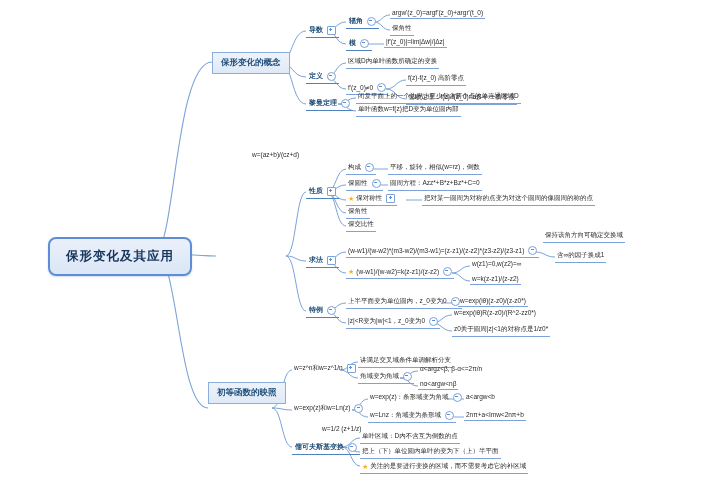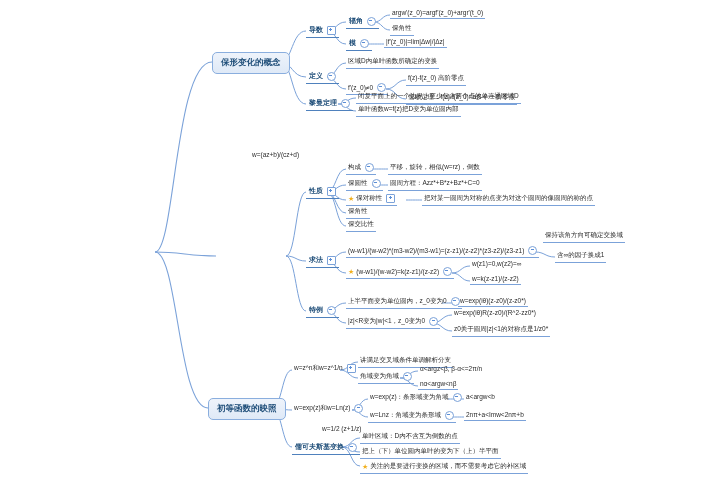--- a/index.html
+++ b/index.html
@@ -42,21 +42,21 @@
     font-weight: bold;
     letter-spacing: 1px;
     padding: 9px 16px;
     text-align: center;
     box-shadow: 0 1px 2px rgba(80,110,160,0.25);
   }
   
   .lvl1 {
     background: linear-gradient(to bottom, #eef3fb 0%, #dfe9f7 100%);
     border: 1.2px solid #8aaede;
-    border-radius: 5px;
+    border-radius: 0;
     color: #1f4e79;
     font-size: 8.5px;
     font-weight: bold;
     padding: 4px 8px;
     text-align: center;
   }
   
   .lvl2 {
     color: #1f4e79;
     font-size: 7px;
@@ -195,20 +195,23 @@
       <path d="M352,410 C360,410 360,417 368,417"></path>
       <path d="M448,399 C456,399 456,399 464,399"></path>
       <path d="M448,417 C456,417 456,417 464,417"></path>
 
       <path d="M342,447 C351,447 351,438 360,438"></path>
       <path d="M342,447 C351,447 351,452 360,452"></path>
       <path d="M342,447 C351,447 351,466 360,466"></path>
     </g>
   </svg>
 
+  <div class="node root" style="left:48px; top:237px;">
+    <span>保形变化及其应用</span>
+  </div>
 
   <div class="node lvl1" style="left:212px; top:52px;">
     <span>保形变化的概念</span>
   </div>
 
   <div class="node lvl2 under row" style="left:306px; top:24px;">
     <span>导数</span>
     <span class="collapse sq" style="margin-left:4px;"></span>
   </div>
 
@@ -346,21 +349,21 @@
     <span>w=exp(iθ)R(z-z0)/(R^2-zz0*)</span>
   </div>
   <div class="node leaf" style="left:452px; top:324px;">
     <span>z0关于圆周|z|&lt;1的对称点是1/z0*</span>
   </div>
 
   <div class="node leaf" style="left:543px; top:230px;">
     <span>保持该角方向可确定交换域</span>
   </div>
 
-  <div class="node lvl1" style="left:208px; top:398px;">
+  <div class="node lvl1" style="left:208px; top:382px;">
     <span>初等函数的映照</span>
   </div>
 
   <div class="node leaf nounder row" style="left:292px; top:363px;">
     <span>w=z^n和w=z^1/n</span>
     <span class="collapse sq" style="margin-left:4px;"></span>
   </div>
   <div class="node leaf" style="left:358px; top:355px;">
     <span>讲满足交叉域条件单调解析分支</span>
   </div>

